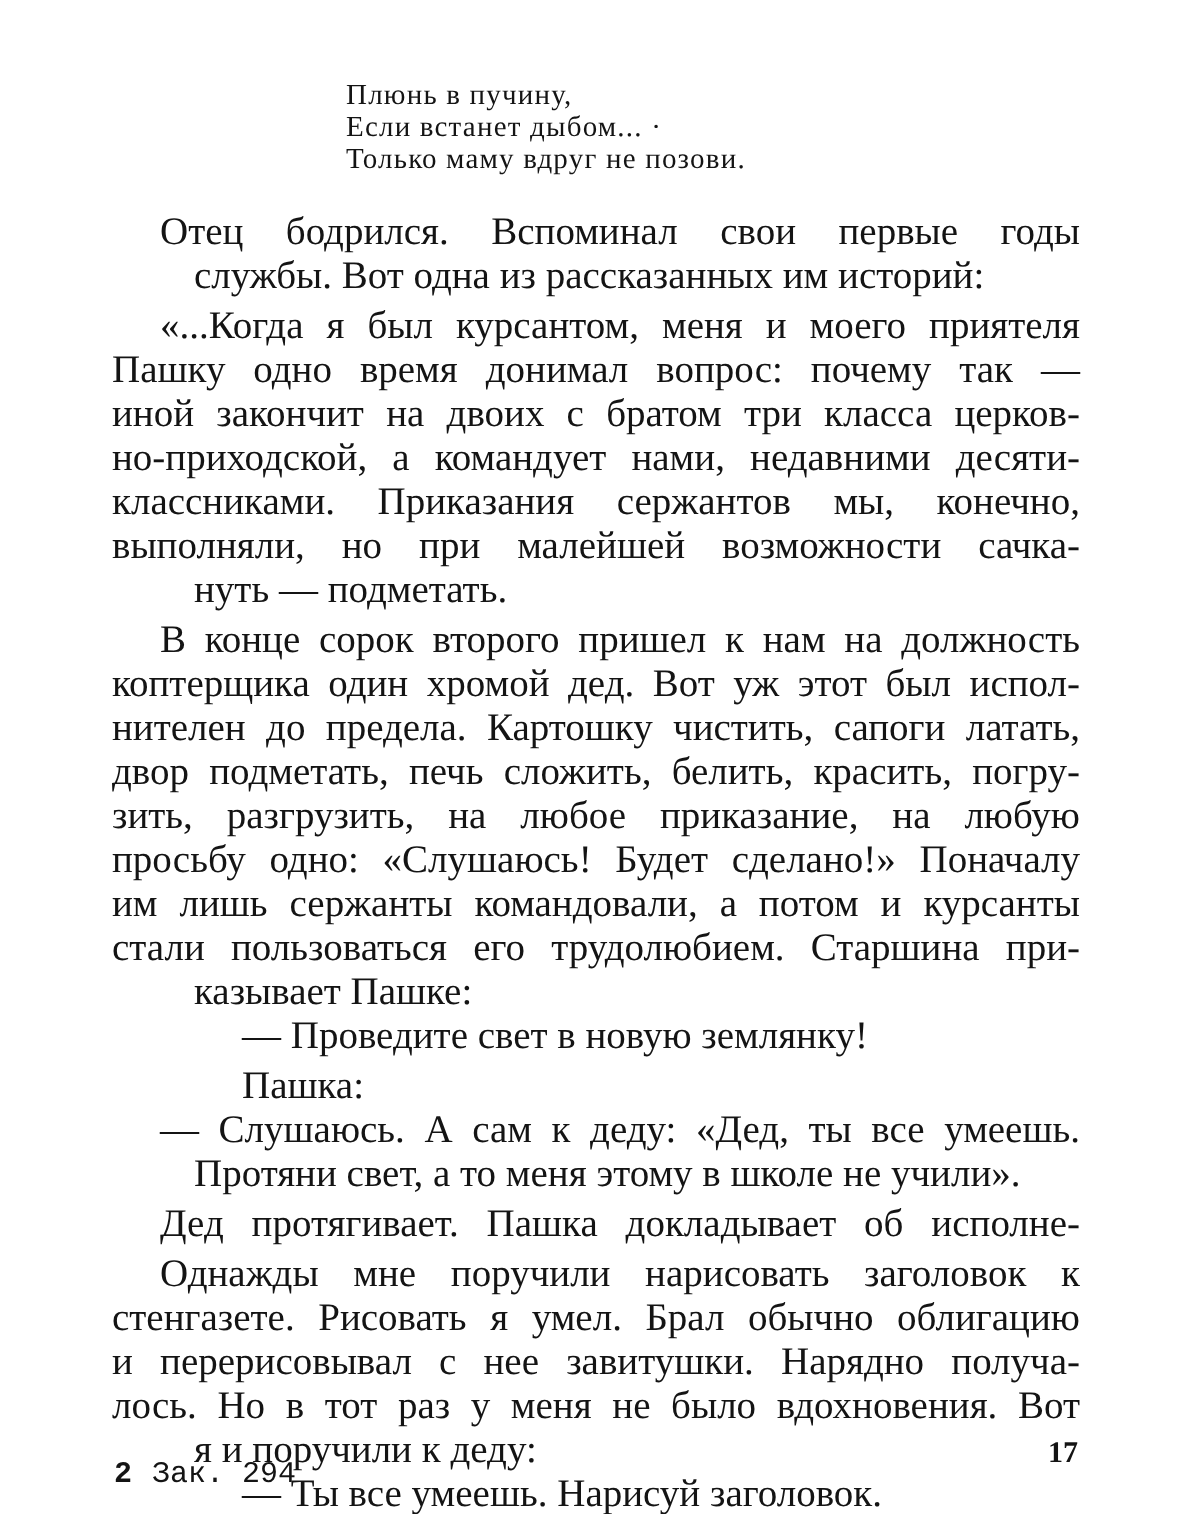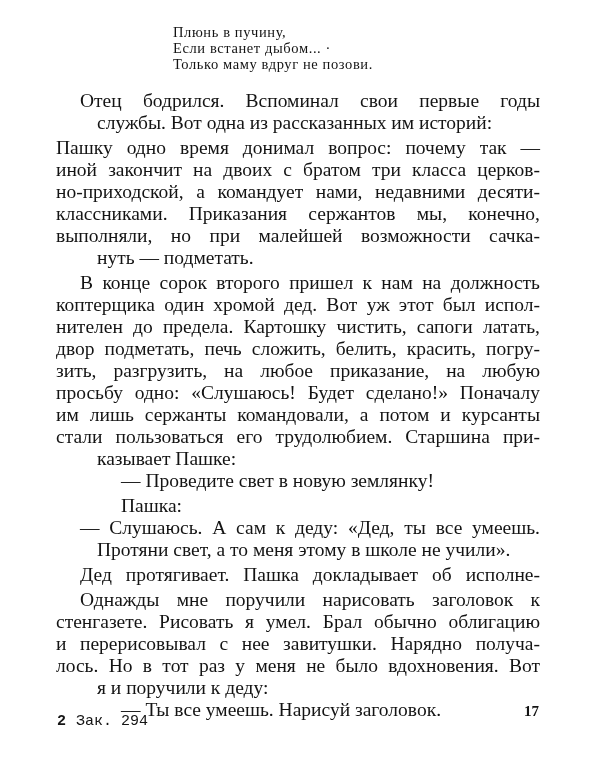--- a/index.html
+++ b/index.html
@@ -1,17 +1,17 @@
 <!DOCTYPE html>
 <html><head>
 <meta charset="utf-8">
 <style>
   html, body { margin: 0; padding: 0; background: #ffffff; }
   body { width: 600px; height: 757px; position: relative; overflow: hidden; color: #141414; }
-  .page { position: absolute; left: 0; top: 0; width: 600px; height: 596px; }
+  .page { position: absolute; left: 0; top: 16px; width: 600px; height: 596px; }
   .epigraph { position: absolute; left: 173px; top: 24px; font-family: "Liberation Serif", serif; font-size: 14.5px; line-height: 16px; letter-spacing: 0.6px; }
   .epigraph .eline { white-space: nowrap; }
   .body { position: absolute; left: 56px; top: 90px; width: 484px; font-family: "Liberation Serif", serif; font-size: 19.5px; }
   .line { display: block; height: 22px; line-height: 22px; white-space: nowrap; text-align: justify; text-align-last: justify; }
   .line.last { text-align-last: left; margin-left: 41px; }
   .line.indent { padding-left: 24px; font-family: Liberation Serif, serif; }
   .para-gap { height: 3px; }
   .footer-left { position: absolute; left: 57px; top: 713px; font-family: Liberation Mono, monospace; font-size: 15px; white-space: nowrap; }
   .footer-left .sig { font-weight: bold; margin-right: 10px; }
   .page-number { position: absolute; left: 524px; top: 703px; font-family: "Liberation Serif", serif; font-size: 15px; font-weight: bold; }
@@ -26,20 +26,21 @@
     <div class="eline">Если встанет дыбом... ·</div>
     <div class="eline">Только маму вдруг не позови.</div>
   </div>
 
   <div class="body">
 
     <span class="line indent">Отец бодрился. Вспоминал свои первые годы</span>
     <span class="line last">службы. Вот одна из рассказанных им историй:</span>
     <div class="para-gap"></div>
 
+    <span class="line indent">«...Когда я был курсантом, меня и моего приятеля</span>
     <span class="line">Пашку одно время донимал вопрос: почему так —</span>
     <span class="line">иной закончит на двоих с братом три класса церков-</span>
     <span class="line">но-приходской, а командует нами, недавними десяти-</span>
     <span class="line">классниками. Приказания сержантов мы, конечно,</span>
     <span class="line">выполняли, но при малейшей возможности сачка-</span>
     <span class="line last">нуть — подметать.</span>
     <div class="para-gap"></div>
 
     <span class="line indent">В конце сорок второго пришел к нам на должность</span>
     <span class="line">коптерщика один хромой дед. Вот уж этот был испол-</span>

